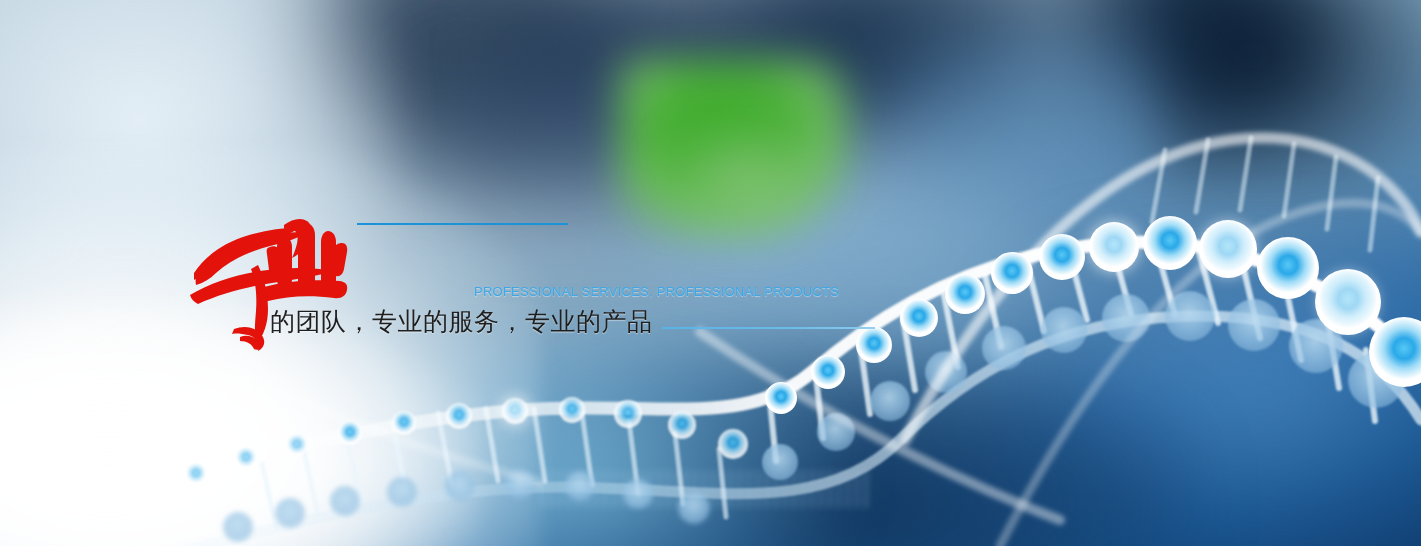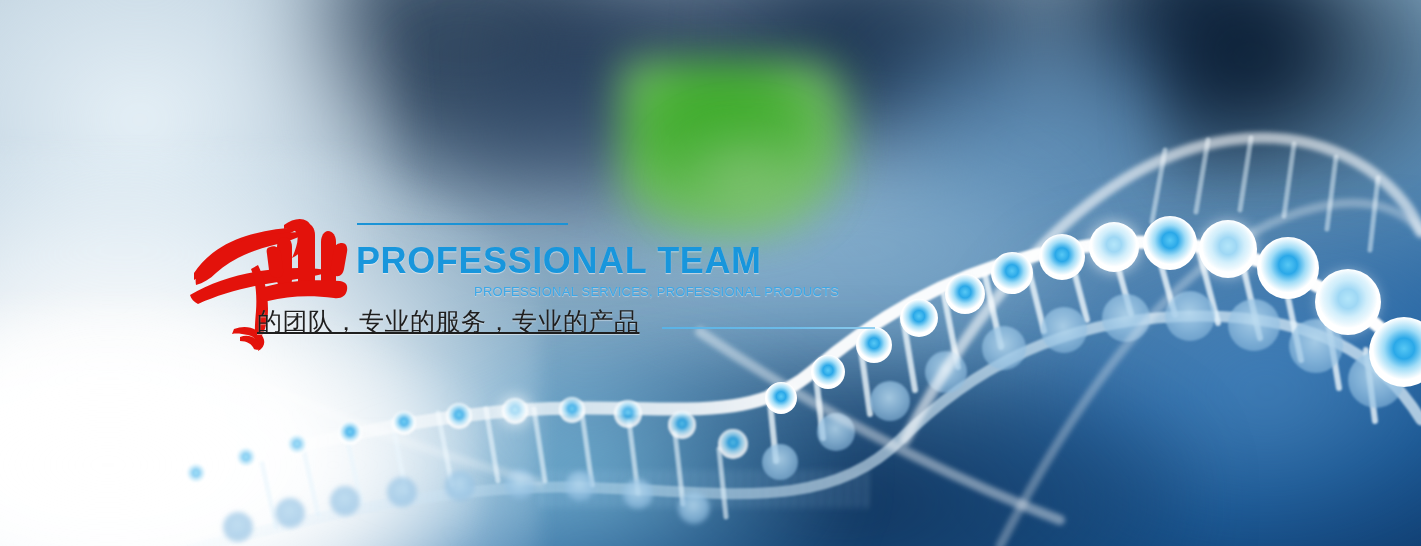--- a/index.html
+++ b/index.html
@@ -122,29 +122,28 @@
     position:absolute;left:474px;top:285px;
     font-size:13px;font-weight:normal;
     letter-spacing:.25px;
     color:#3ca8e8;
     line-height:1;
     white-space:nowrap;
     text-shadow:0 1px 1px rgba(255,255,255,.45);
   }
 
   .title-cn{
-    position:absolute;left:257px;top:306px;
+    position:absolute;left:270px;top:306px;
     font-size:25px;font-weight:normal;
     letter-spacing:.5px;
     color:#1f1f1f;
     line-height:1.3;
     white-space:nowrap;
     font-family:"DejaVu Sans","Liberation Sans",sans-serif;
     text-shadow:0 1px 1px rgba(255,255,255,.5);
-    text-decoration:underline;
   }
 
   .rule-bottom{
     position:absolute;left:662px;top:327px;
     width:213px;height:2px;
     background:linear-gradient(90deg,#58b4e8 0%,#6cbdea 60%,#8fcef0 100%);
     opacity:.95;
   }
 </style>
 </head>
@@ -371,21 +370,20 @@
                  C144,72 142,68 143,63 L146,46 C147,42 150,40 154,40 Z"></path>
 
         <path d="M76,84 C98,78 124,76 152,78 C158,79 160,82 159,87
                  C158,93 153,96 146,95 C122,92 100,93 80,98
                  C74,99 71,96 71,91 C71,87 73,85 76,84 Z"></path>
       </g>
     </svg>
 
     <div class="rule-top"></div>
 
-    <div class="title-main">PROFESSIONAL TEAM</div>
 
     <div class="title-sub">PROFESSIONAL SERVICES, PROFESSIONAL PRODUCTS</div>
 
     <div class="title-cn">的团队，专业的服务，专业的产品</div>
 
     <div class="rule-bottom"></div>
   </div>
 </div>
 
 </body></html>

